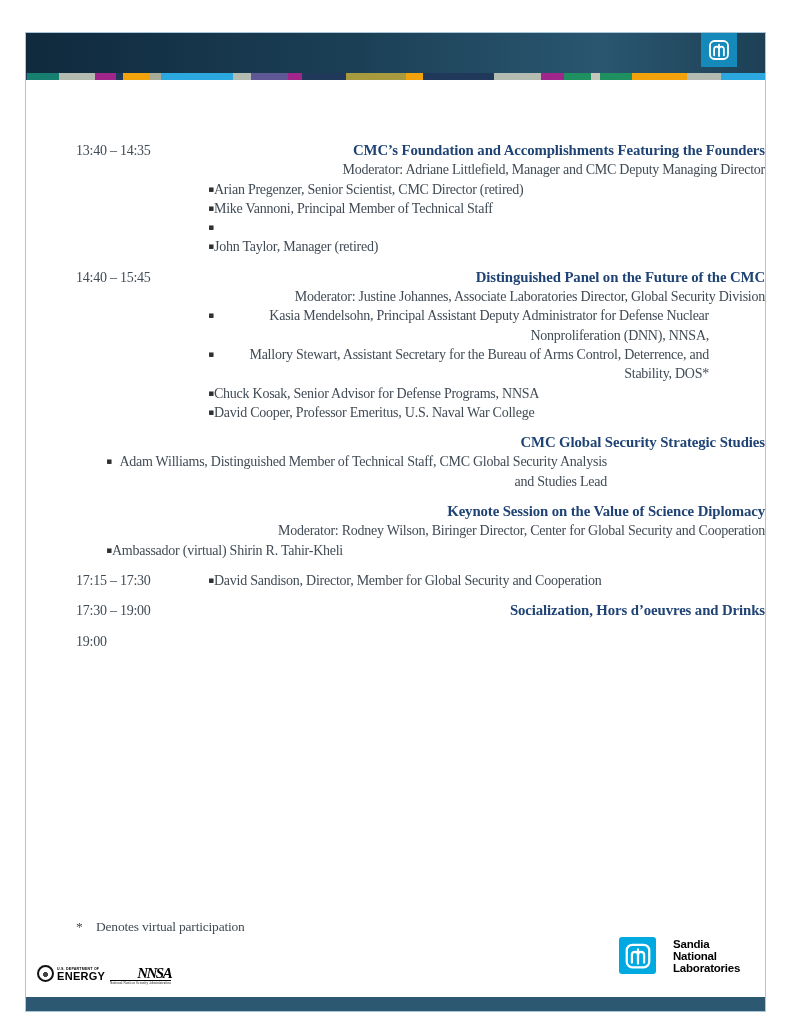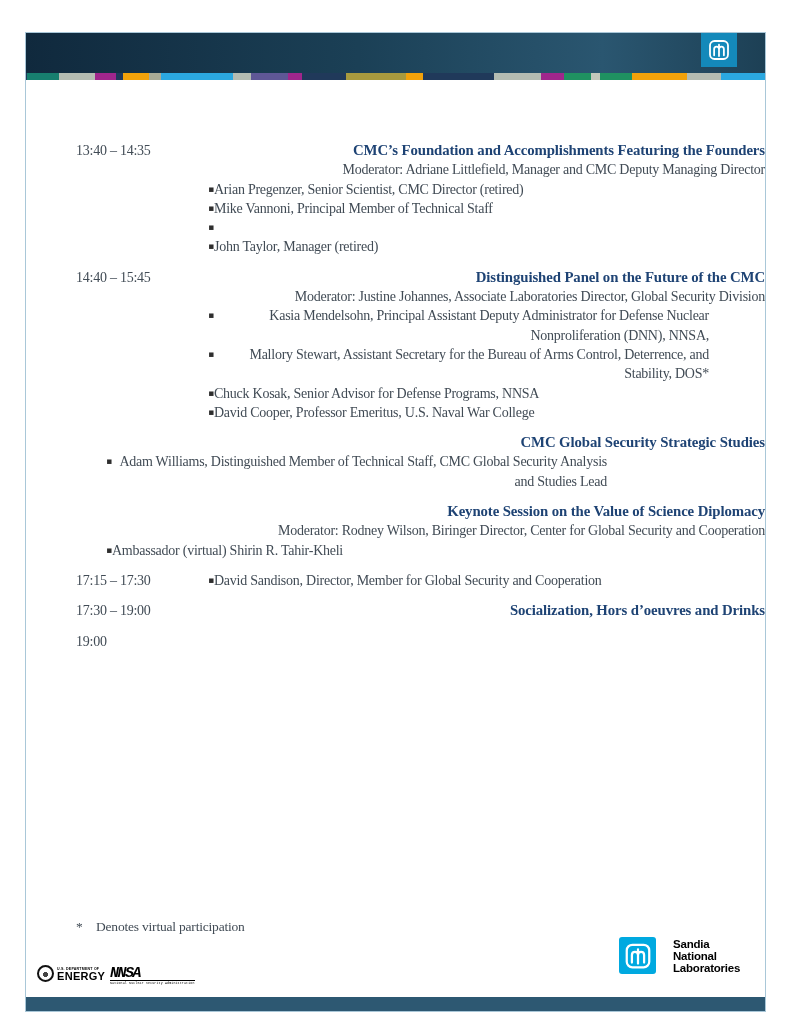--- a/index.html
+++ b/index.html
@@ -73,21 +73,22 @@
     font-family:"Liberation Sans", sans-serif;color:#000;
   }
   .doe-seal{
     width:17px;height:17px;border:2.5px solid #111;border-radius:50%;box-sizing:border-box;
     background:radial-gradient(circle at 50% 58%, #444 0 2.5px, #fff 2.5px);
   }
   .doe-text .l1{font-size:3.6px;font-weight:bold;letter-spacing:0.2px;}
   .doe-text .l2{font-size:11px;font-weight:bold;letter-spacing:0.3px;line-height:10px;}
   .nnsa-logo{
     position:absolute;left:84px;top:934px;color:#000;
-    font-family:Liberation Mono, monospace;
+    font-family:Liberation Serif, serif;
+    text-align:right;
   }
   .nnsa-acr{
     font-size:15px;font-weight:bold;font-style:italic;letter-spacing:-1.5px;line-height:13px;
   }
   .nnsa-sub{font-size:3.2px;letter-spacing:0.2px;border-top:0.8px solid #000;}
   
   .footer-bar{
     position:absolute;left:0;right:0;bottom:0;height:14px;
     background:var(--footer-bar,#2d5872);
   }

